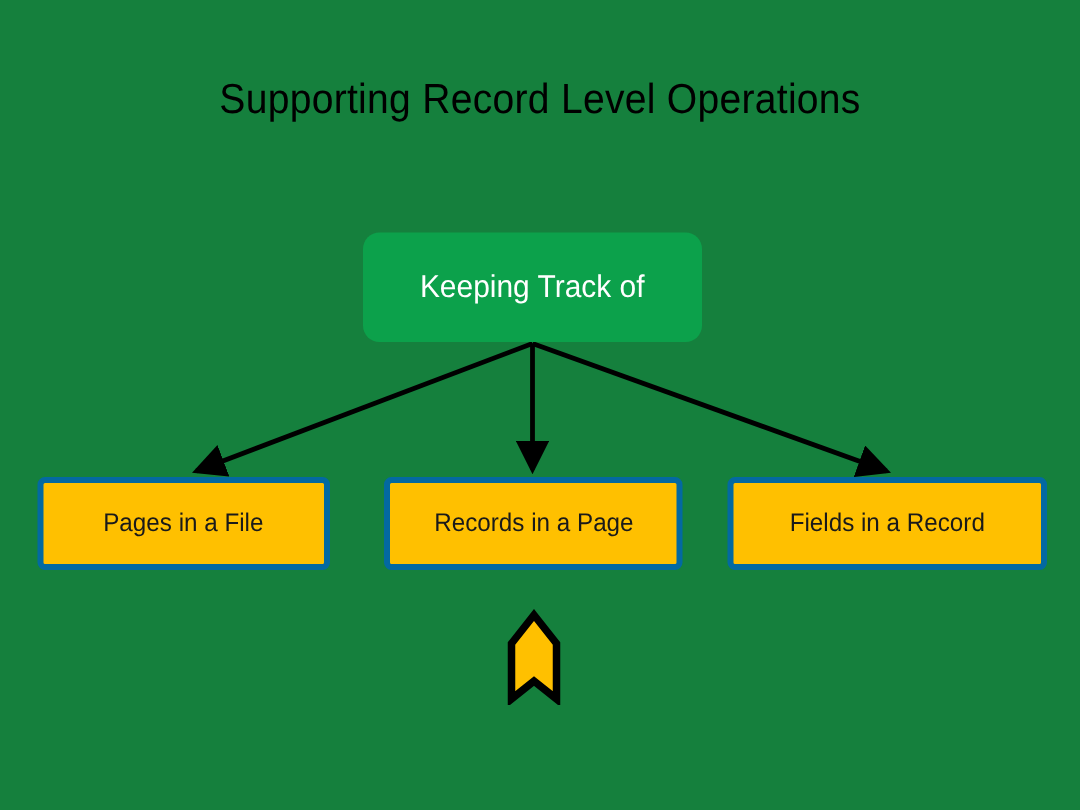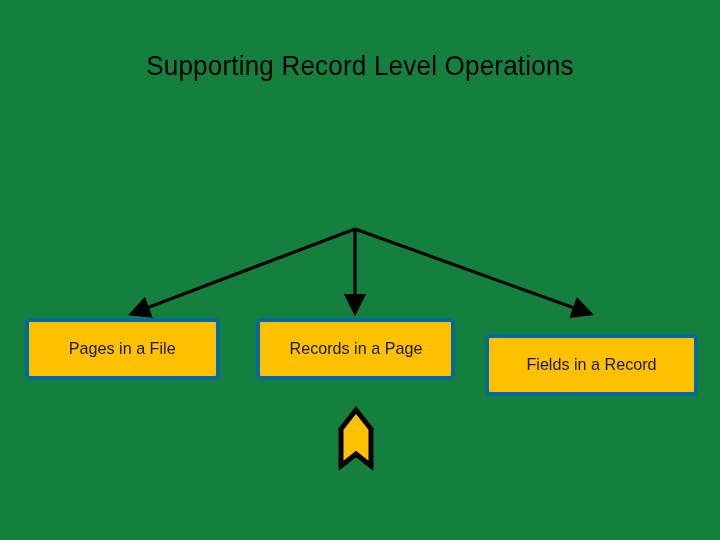--- a/index.html
+++ b/index.html
@@ -63,21 +63,21 @@
     border: 4px solid #0369a1;
     border-radius: 5px;
     color: #1a1a1a;
     font-size: 17px;
     font-weight: 400;
   }
   .amber-box .label { transform: scaleX(0.95); white-space: nowrap; }
 
   #box-pages   { left: 25px;  width: 195px; }
   #box-records { left: 256px; width: 199px; }
-  #box-fields  { left: 485px; width: 213px; margin-top: 16px; }
+  #box-fields  { left: 485px; width: 213px; }
 
   
   #connectors {
     position: absolute;
     left: 0;
     top: 0;
     width: 720px;
     height: 540px;
     pointer-events: none;
   }
@@ -105,20 +105,23 @@
       </marker>
     </defs>
 
     <line x1="355" y1="229" x2="131" y2="314" stroke="#000000" stroke-width="3.2" marker-end="url(#arrowhead)"></line>
 
     <line x1="355" y1="229" x2="355" y2="313" stroke="#000000" stroke-width="3.2" marker-end="url(#arrowhead)"></line>
 
     <line x1="355" y1="229" x2="591" y2="314" stroke="#000000" stroke-width="3.2" marker-end="url(#arrowhead)"></line>
   </svg>
 
+  <div id="green-box" class="node">
+    <span class="label">Keeping Track of</span>
+  </div>
 
   <div id="box-pages" class="node amber-box">
     <span class="label">Pages in a File</span>
   </div>
 
   <div id="box-records" class="node amber-box">
     <span class="label">Records in a Page</span>
   </div>
 
   <div id="box-fields" class="node amber-box">

